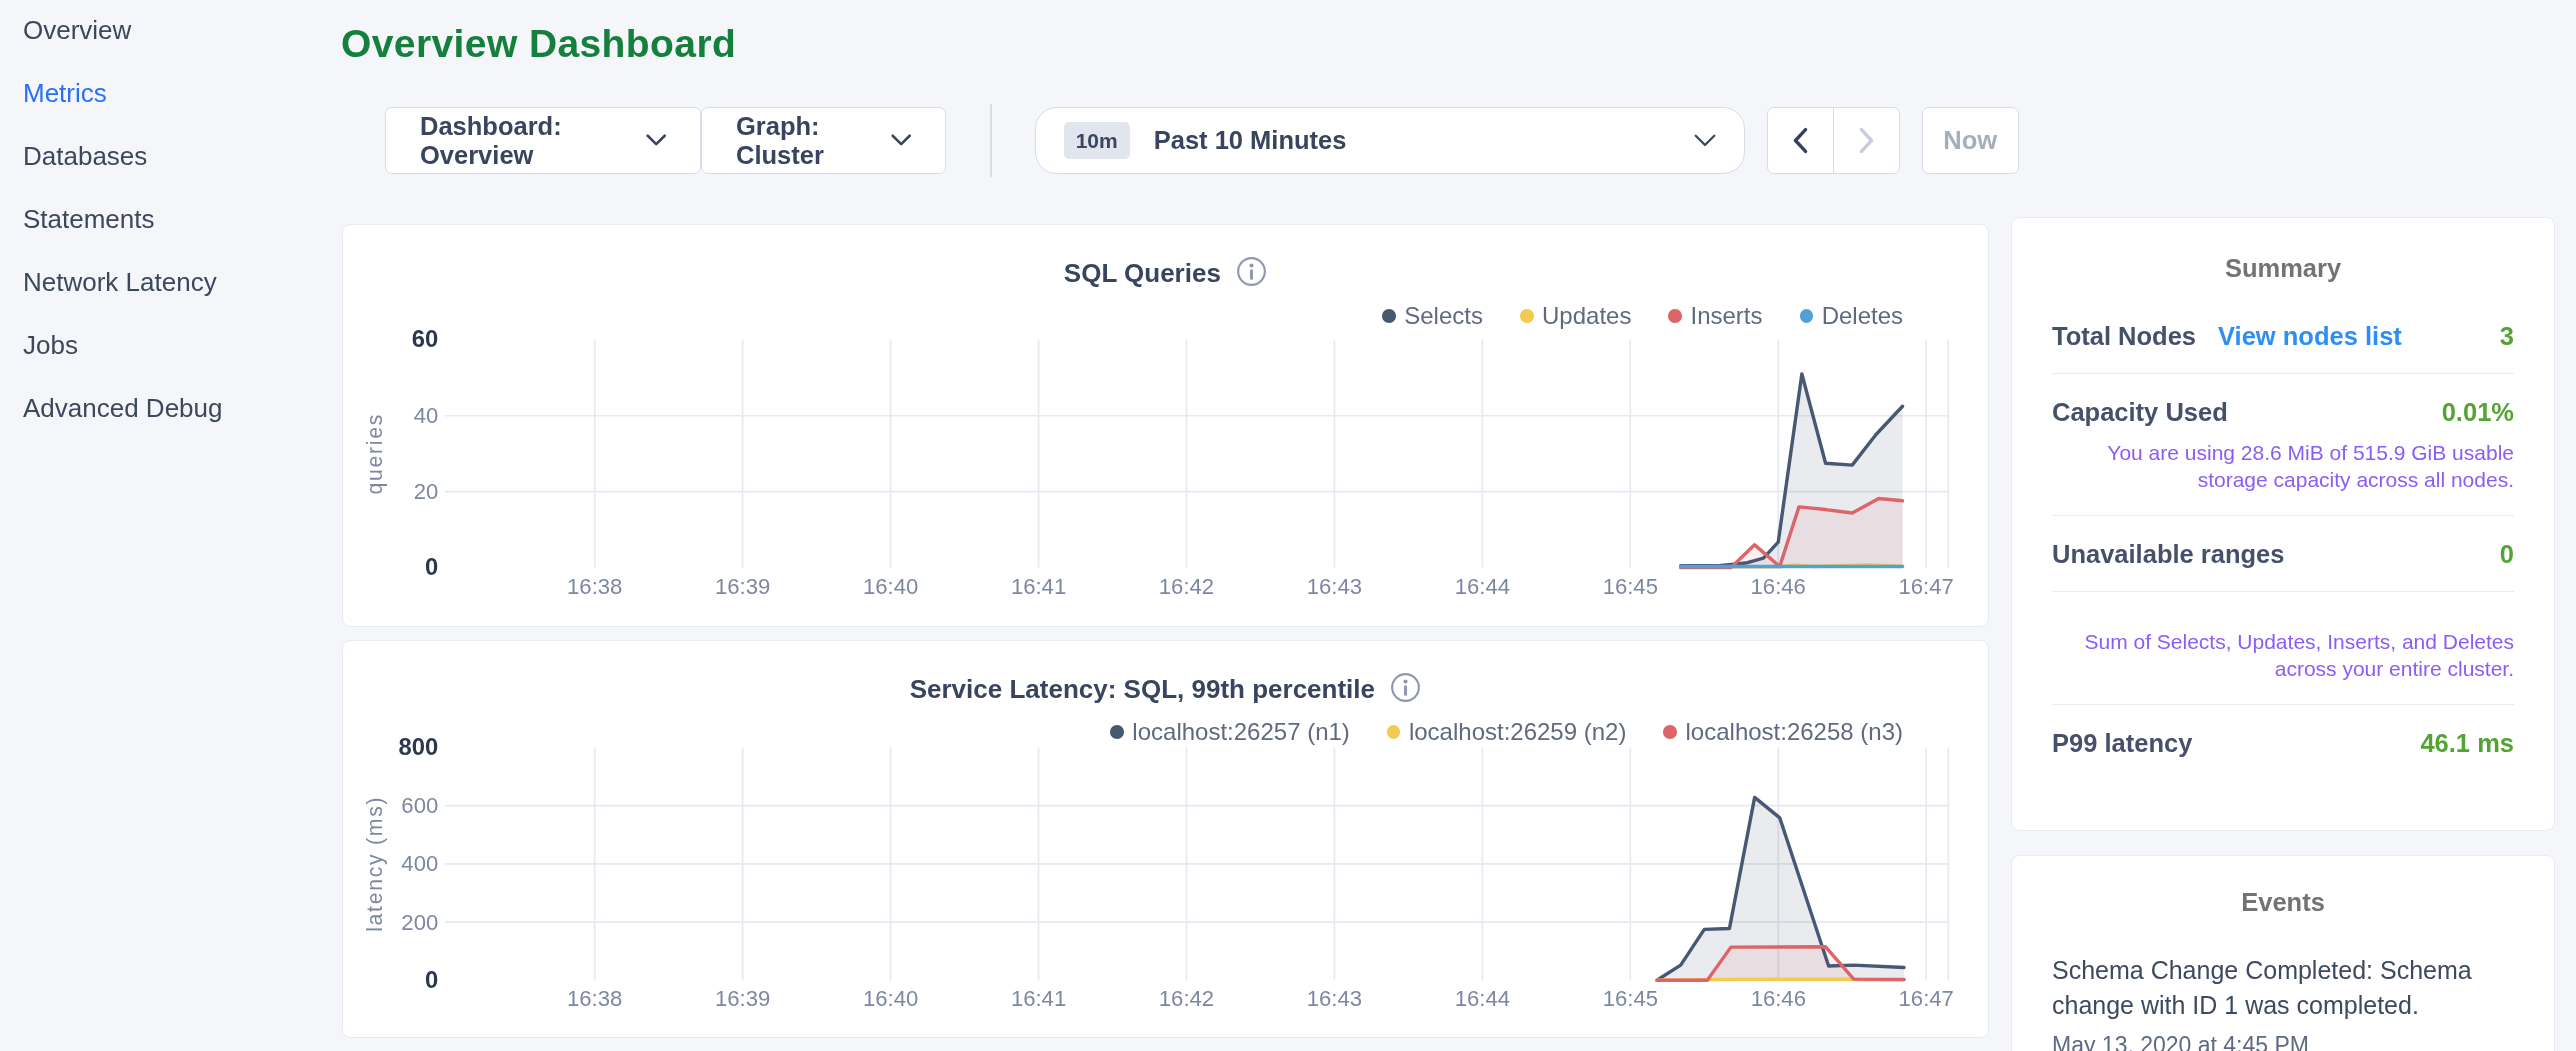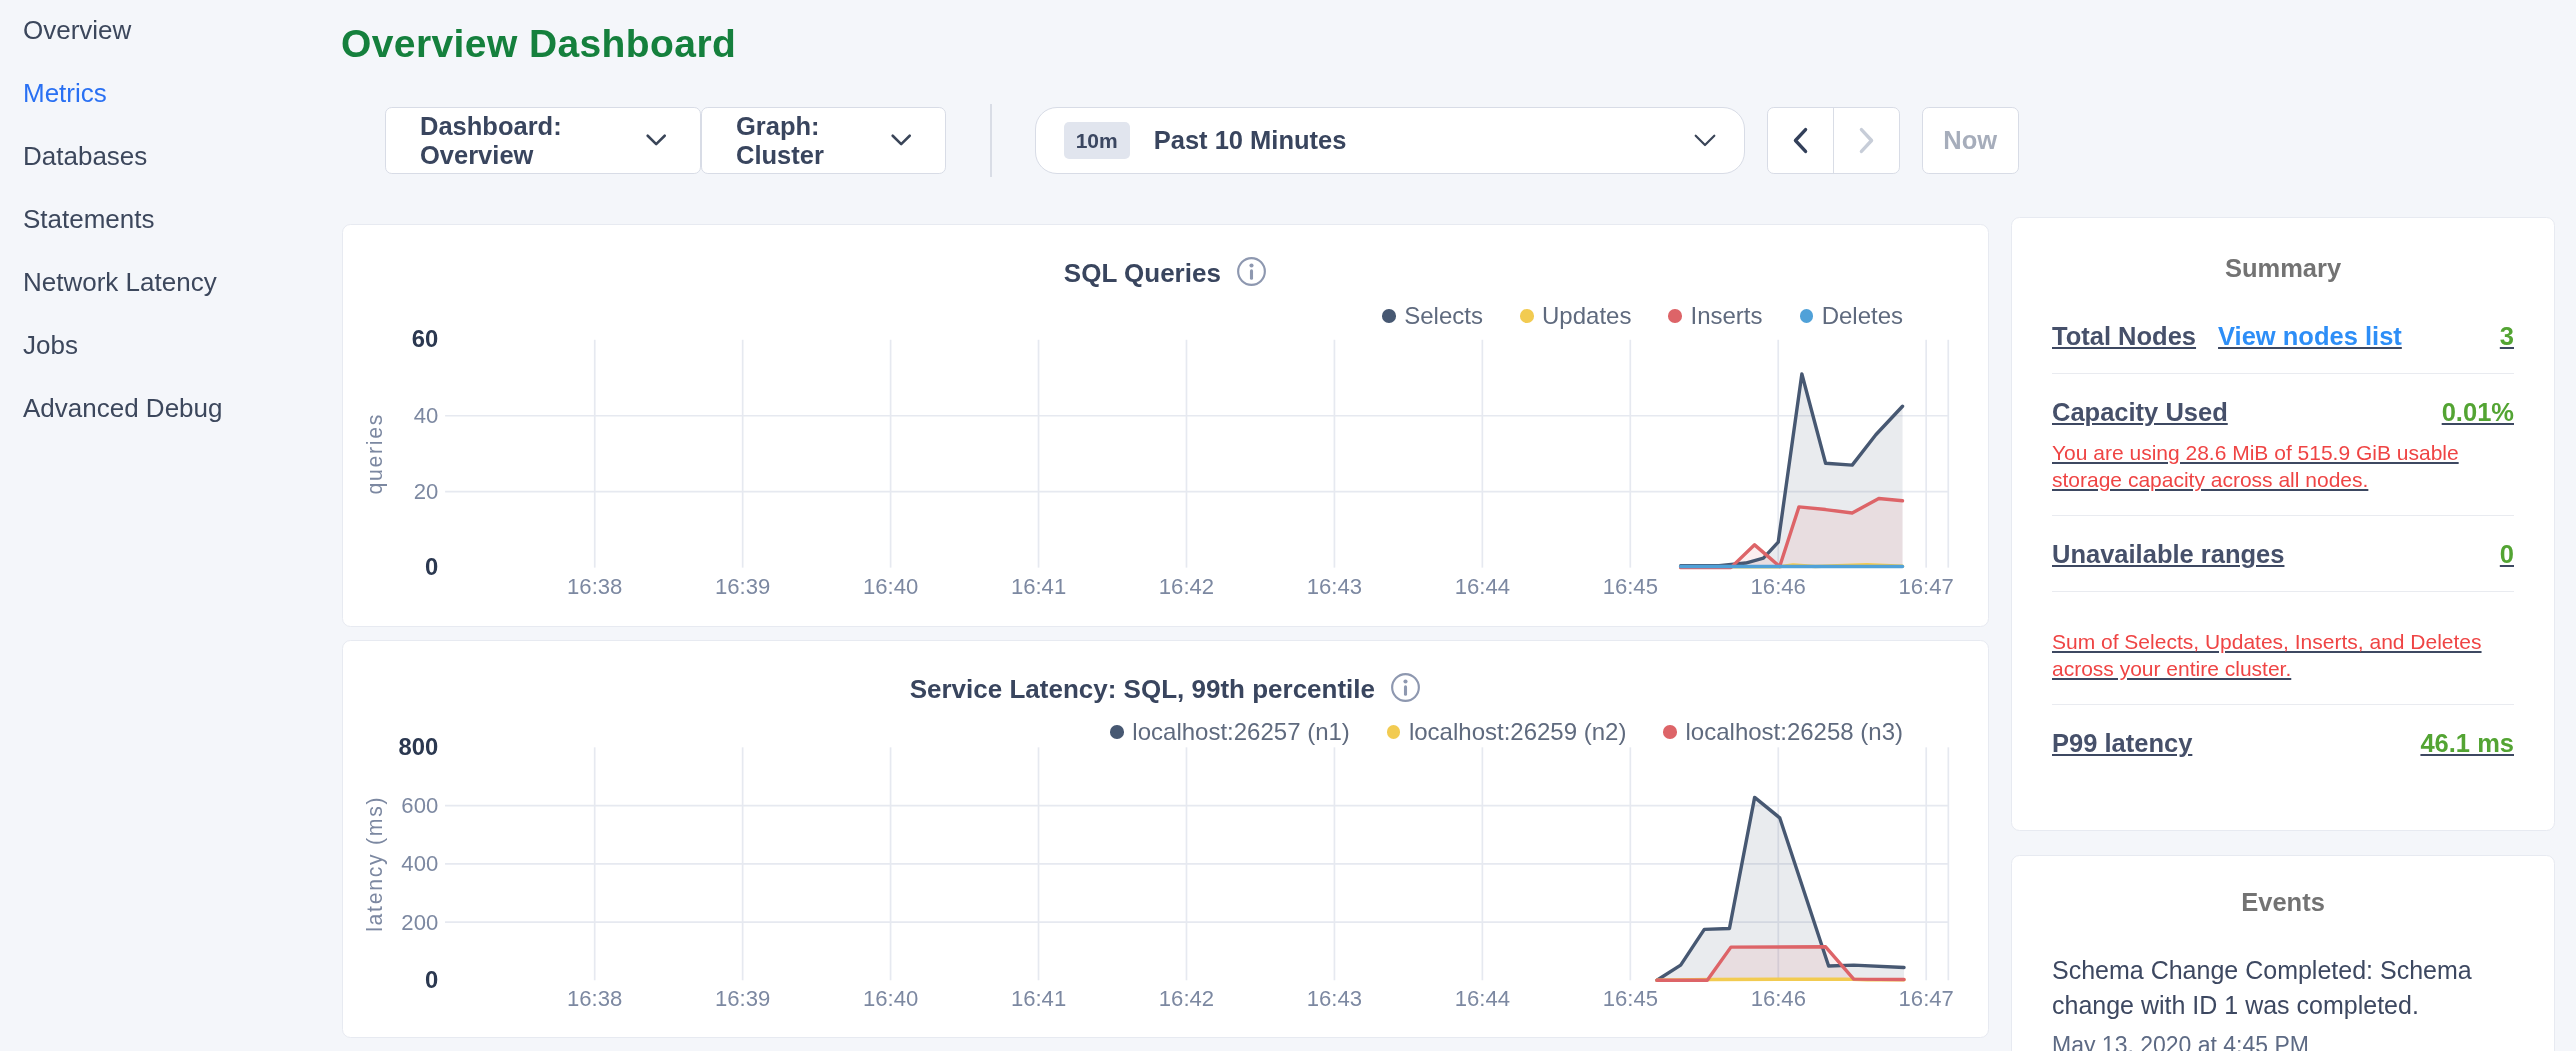--- a/index.html
+++ b/index.html
@@ -59,27 +59,27 @@
   }
   .legend-item { display:flex; align-items:center; gap:8.5px; font-size:24px; color:#5f6a7e; }
   .legend-dot { width:13.6px; height:13.6px; border-radius:50%; display:inline-block; }
   .chart-svg { position:absolute; left:0; top:0; }
 
   
   #summary-card { left:2011px; top:217px; width:544px; height:614px; padding:36px 40px 0 40px; }
   #events-card { left:2011px; top:855px; width:544px; height:255px; padding:32px 40px 0 40px; }
   .panel-heading { text-align:center; font-size:25.5px; font-weight:700; color:#737373; }
   .summary-rows { margin-top:15.3px; }
-  .summary-row { padding:24px 0 22px 0;text-decoration:underline; }
+  .summary-row { padding:24px 0 22px 0; }
   .summary-row + .summary-row { border-top:1.7px solid #e9ebf0; }
   .summary-line { display:flex; align-items:baseline; }
   .summary-label { font-size:25.5px; font-weight:700; color:#46506a; white-space:nowrap; }
   .summary-link { font-size:25.5px; font-weight:700; color:var(--link-blue,#2d8ef7); margin-left:22px; cursor:pointer; white-space:nowrap; }
   .summary-value { margin-left:auto; font-size:25.5px; font-weight:700; color:var(--value-green,#53a433); white-space:nowrap; }
-  .summary-desc { margin-top:12px; font-size:21px; line-height:27px; color:#ef4444; }
+  .summary-desc { margin-top:12px; font-size:21px; line-height:27px; color:#8b5cf6;text-align:right; }
   .event-item { margin-top:36px; }
   .event-text { font-size:25px; line-height:35px; color:#3d4861; max-width:429px; }
   .event-time { margin-top:8.5px; font-size:23px; color:#5d6a84; }
 </style>
 </head>
 <body>
 
 <nav class="sidebar">
   <ul id="sidebar-nav">
       <li>Overview</li>

